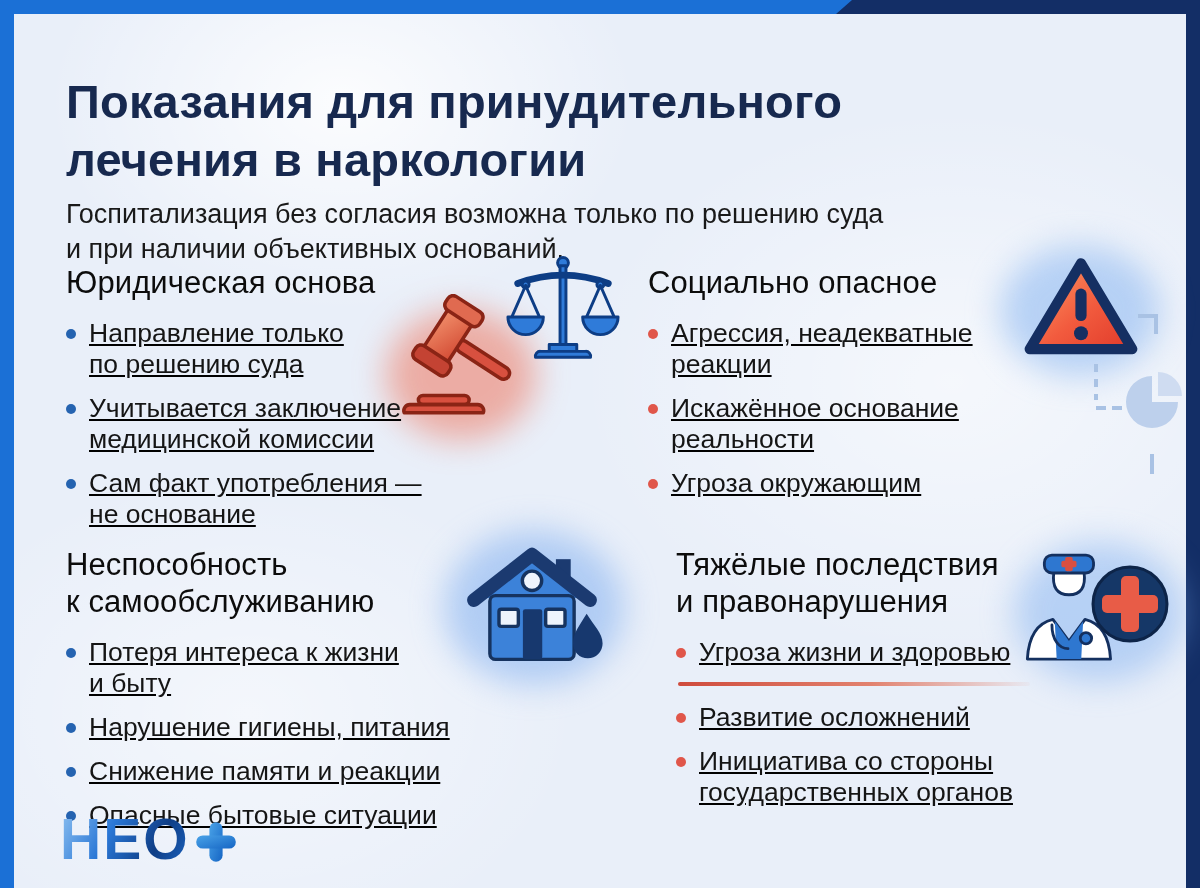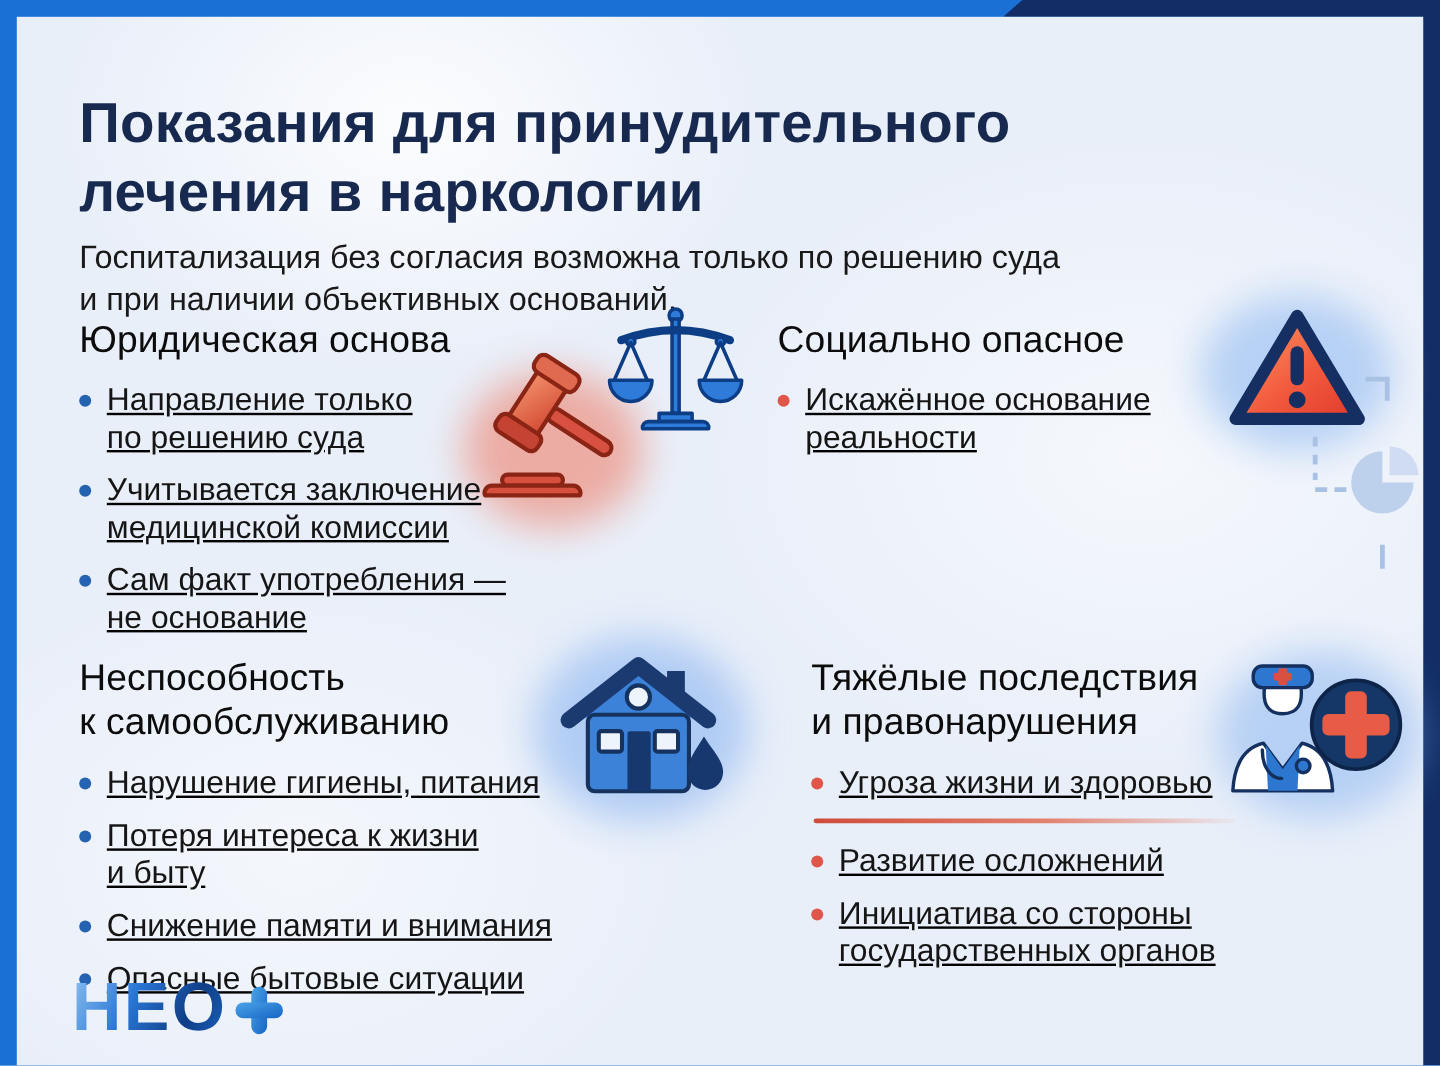--- a/index.html
+++ b/index.html
@@ -127,44 +127,53 @@
       </ul>
   </section>
 
   <section class="section sec-social">
     <h2 class="sec-title">
       <span>Социально опасное</span>
     </h2>
     <ul class="bullets" style="--dot-color: #e0564a;">
         <li class="b-item">
           <span class="dot"></span>
+          <span class="li-text">Агрессия, неадекватные
+реакции</span>
+        </li>
+        <li class="b-item">
+          <span class="dot"></span>
           <span class="li-text">Искажённое основание
 реальности</span>
+        </li>
+        <li class="b-item">
+          <span class="dot"></span>
+          <span class="li-text">Угроза окружающим</span>
         </li>
       </ul>
   </section>
 
   <section class="section sec-selfcare">
     <h2 class="sec-title">
       <span>Неспособность</span>
       <span>к самообслуживанию</span>
     </h2>
     <ul class="bullets" style="--dot-color: #2563b0;">
         <li class="b-item">
           <span class="dot"></span>
-          <span class="li-text">Нарушение гигиены, питания</span>
-        </li>
-        <li class="b-item">
-          <span class="dot"></span>
           <span class="li-text">Потеря интереса к жизни
 и быту</span>
         </li>
         <li class="b-item">
           <span class="dot"></span>
-          <span class="li-text">Снижение памяти и внимания</span>
+          <span class="li-text">Нарушение гигиены, питания</span>
+        </li>
+        <li class="b-item">
+          <span class="dot"></span>
+          <span class="li-text">Снижение памяти и реакции</span>
         </li>
         <li class="b-item">
           <span class="dot"></span>
           <span class="li-text">Опасные бытовые ситуации</span>
         </li>
       </ul>
   </section>
 
   <section class="section sec-conseq">
     <h2 class="sec-title">

